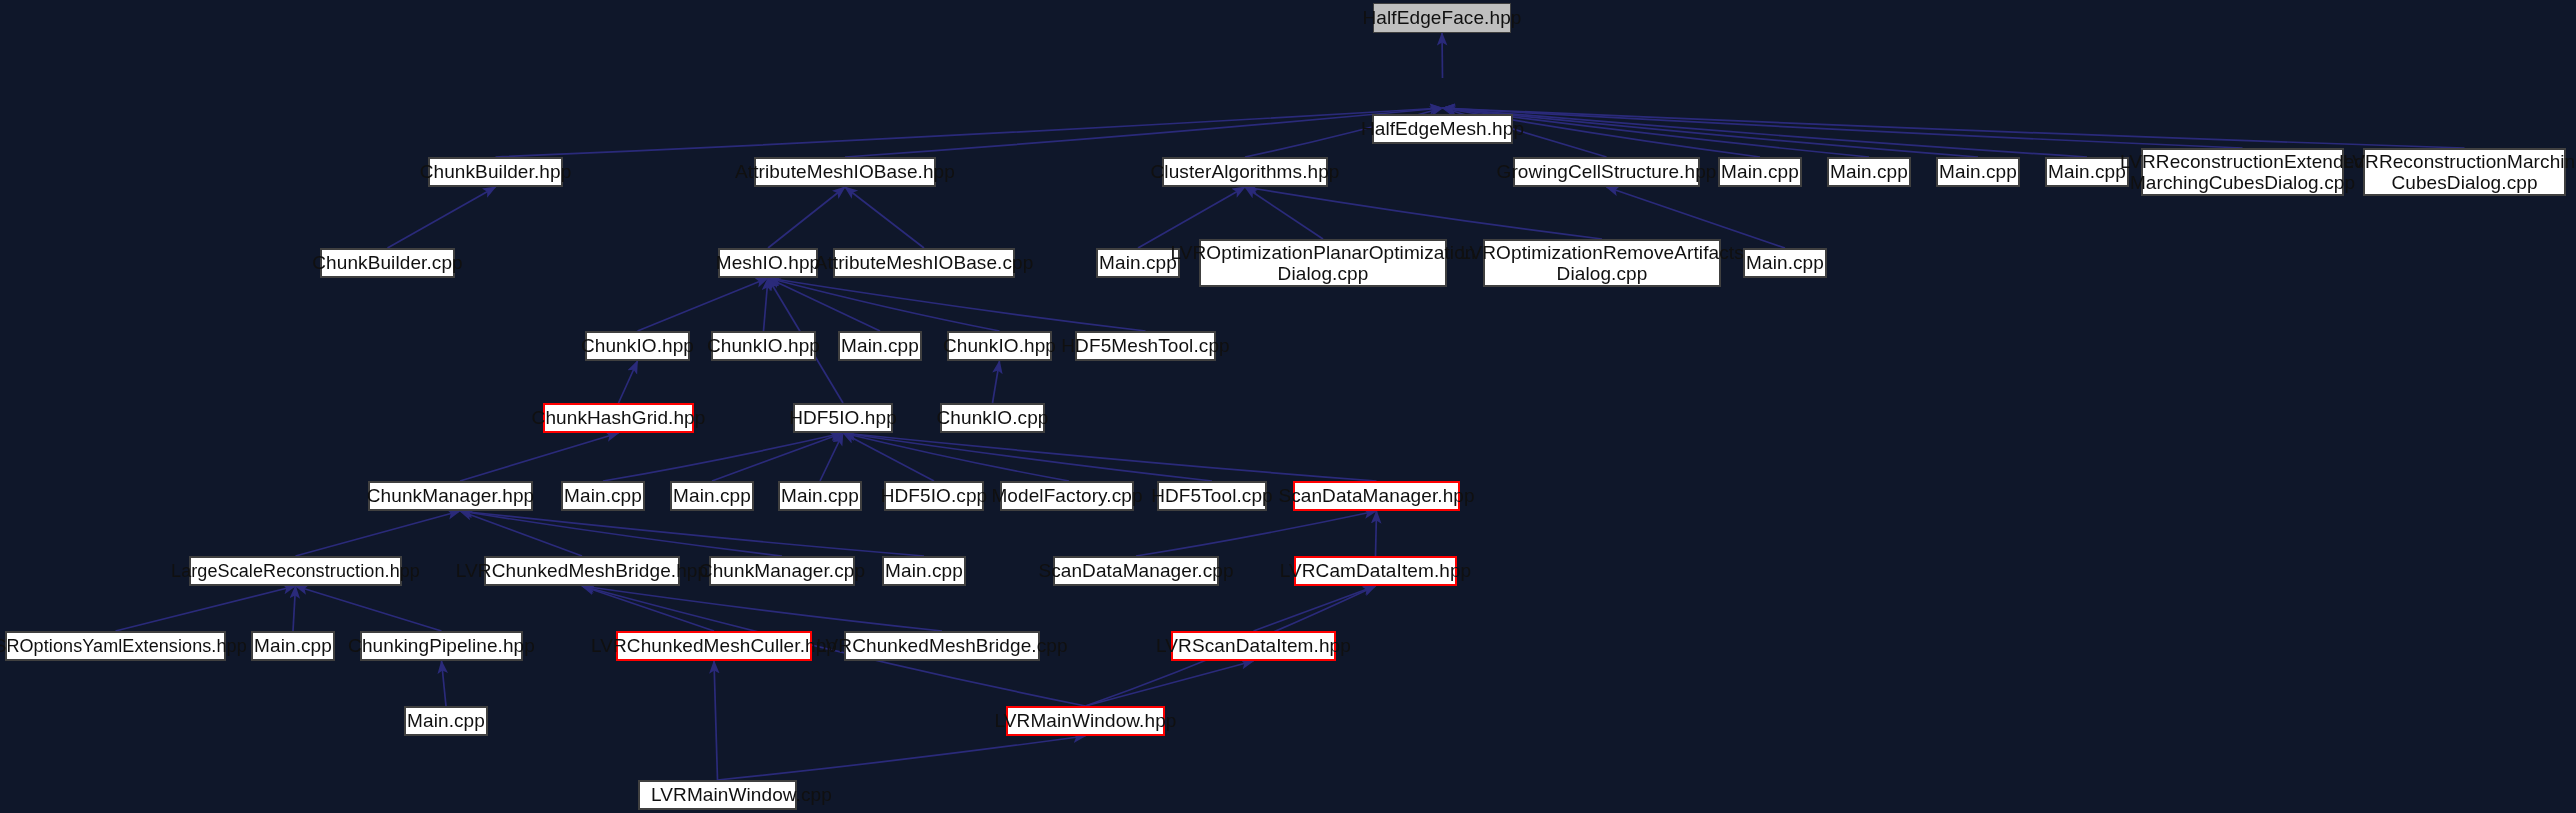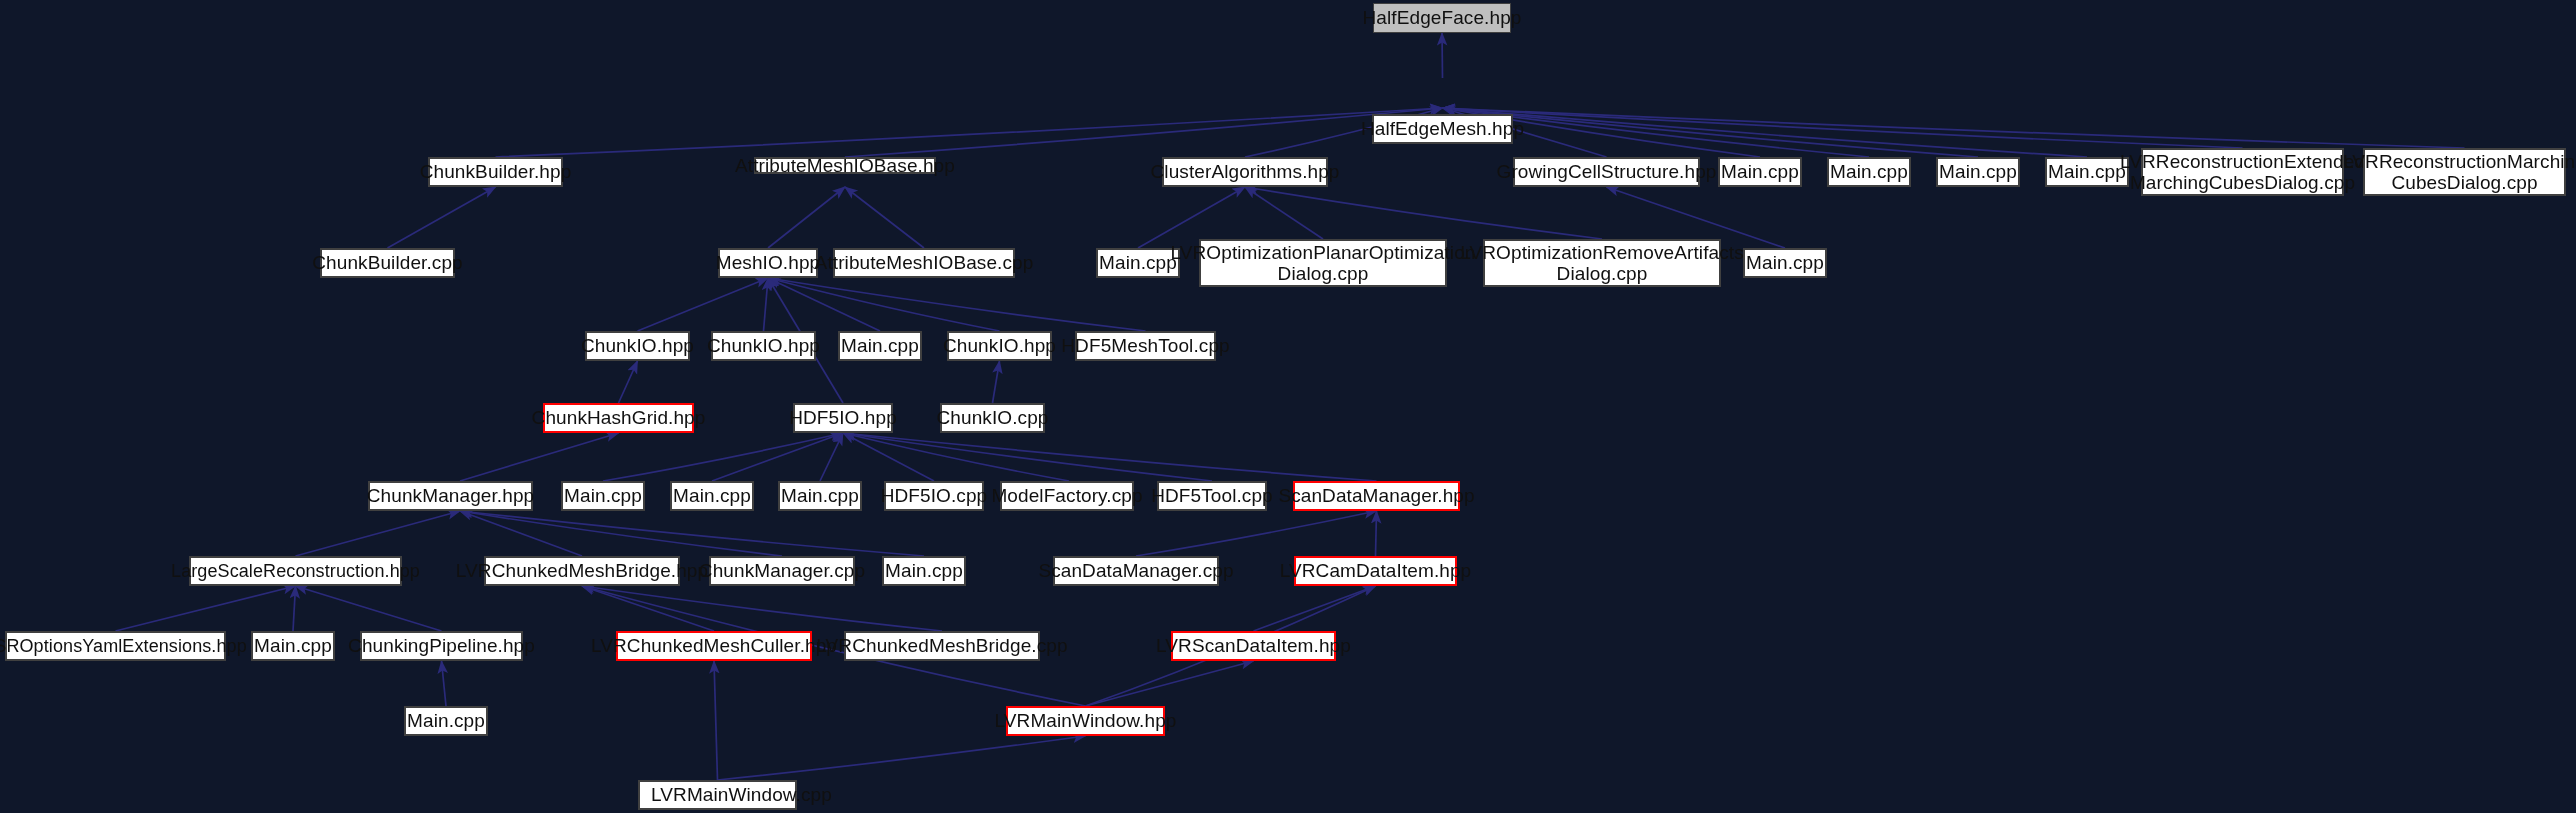--- a/index.html
+++ b/index.html
@@ -115,21 +115,21 @@
         <path d="M1085.5,706 Q1222.148,658 1375.5,586" fill="none" stroke="#2a2a7a" stroke-width="1.7" marker-end="url(#arrow)"></path>
         <path d="M1085.5,706 L1253.5,661" fill="none" stroke="#2a2a7a" stroke-width="1.7" marker-end="url(#arrow)"></path>
         <path d="M717.5,780 L714,661" fill="none" stroke="#2a2a7a" stroke-width="1.7" marker-end="url(#arrow)"></path>
         <path d="M717.5,780 Q890.9016,762.4 1085.5,736" fill="none" stroke="#2a2a7a" stroke-width="1.7" marker-end="url(#arrow)"></path>
       </g>
   </svg>
   <div id="node-layer">
       <div class="node root" style="left: 1373px; top: 3px; width: 138px; height: 30px;">HalfEdgeFace.hpp</div>
       <div class="node thick" style="left: 1372px; top: 78px; width: 141px; height: 30px; margin-top: 36px;">HalfEdgeMesh.hpp</div>
       <div class="node thick" style="left: 428px; top: 157px; width: 135px; height: 30px;">ChunkBuilder.hpp</div>
-      <div class="node thick" style="left: 754px; top: 157px; width: 182px; height: 17px;">AttributeMeshIOBase.hpp</div>
+      <div class="node thick" style="left: 754px; top: 157px; width: 182px; height: 30px;">AttributeMeshIOBase.hpp</div>
       <div class="node thick" style="left: 1162px; top: 157px; width: 166px; height: 30px;">ClusterAlgorithms.hpp</div>
       <div class="node thick" style="left: 1513px; top: 157px; width: 187px; height: 30px;">GrowingCellStructure.hpp</div>
       <div class="node thick" style="left: 1718px; top: 157px; width: 84px; height: 30px;">Main.cpp</div>
       <div class="node thick" style="left: 1827px; top: 157px; width: 84px; height: 30px;">Main.cpp</div>
       <div class="node thick" style="left: 1936px; top: 157px; width: 84px; height: 30px;">Main.cpp</div>
       <div class="node thick" style="left: 2045px; top: 157px; width: 84px; height: 30px;">Main.cpp</div>
       <div class="node thick" style="left: 2141px; top: 148px; width: 203px; height: 48px;">LVRReconstructionExtended
 MarchingCubesDialog.cpp</div>
       <div class="node thick" style="left: 2363px; top: 148px; width: 203px; height: 48px;">LVRReconstructionMarching
 CubesDialog.cpp</div>

